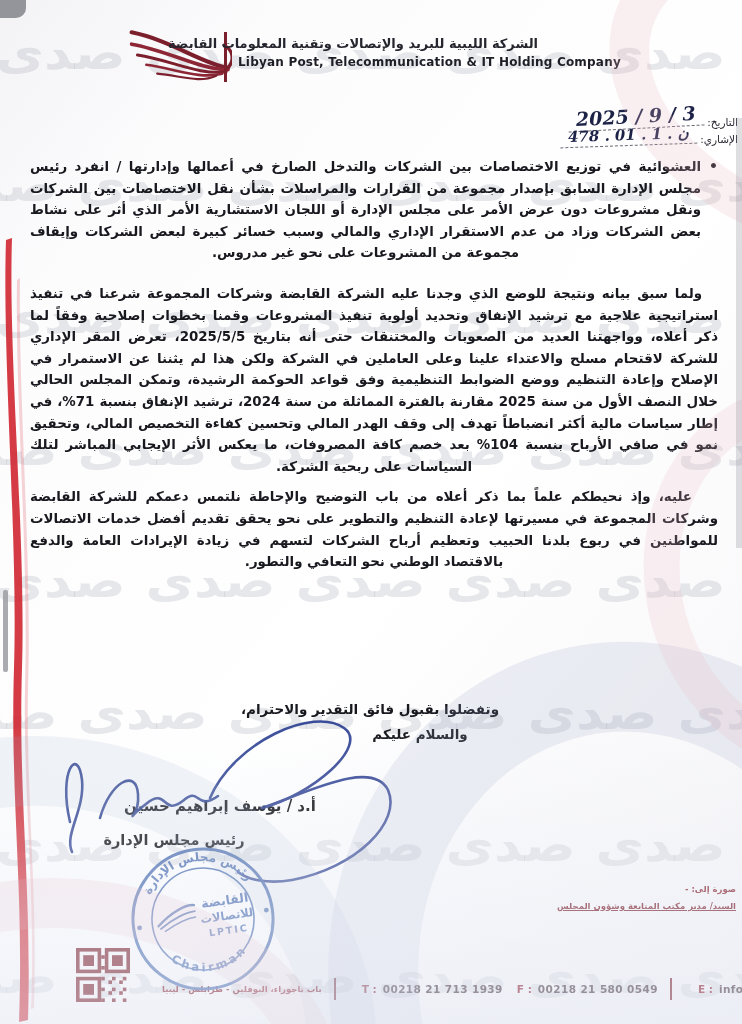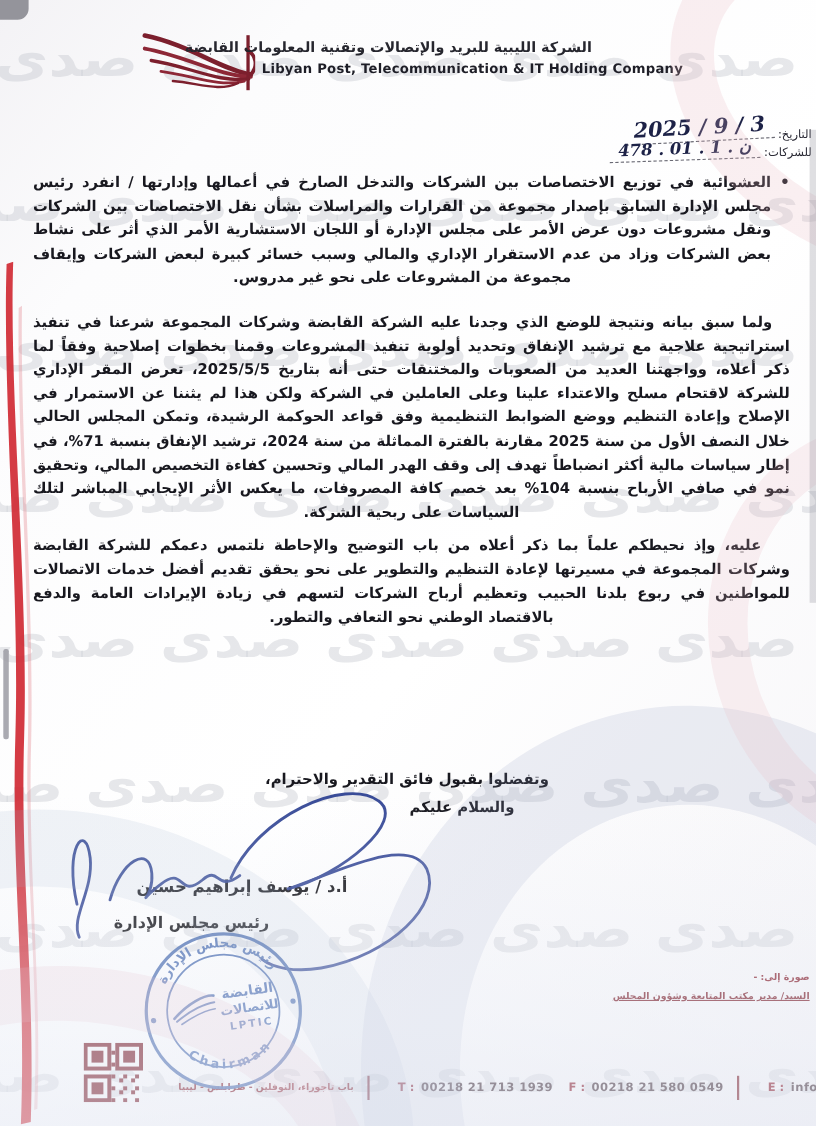--- a/index.html
+++ b/index.html
@@ -156,21 +156,21 @@
       <div class="co-en">Libyan Post, Telecommunication &amp; IT Holding Company</div>
     </div>
   </div>
 
   <div class="meta">
     <div class="mrow">
       <span class="mlabel">التاريخ:</span>
       <span class="mval date">2025 / 9 / 3</span>
     </div>
     <div class="mrow">
-      <span class="mlabel">للشركات:</span>
+      <span class="mlabel">الإشاري:</span>
       <span class="mval ref">478 . 01 . 1 . ن</span>
     </div>
   </div>
 
   <div class="body-text">
     <p class="para p1">
       <span class="bullet-marker">•</span>
       <span>العشوائية في توزيع الاختصاصات بين الشركات والتدخل الصارخ في أعمالها وإدارتها / انفرد رئيس مجلس الإدارة السابق بإصدار مجموعة من القرارات والمراسلات بشأن نقل الاختصاصات بين الشركات ونقل مشروعات دون عرض الأمر على مجلس الإدارة أو اللجان الاستشارية الأمر الذي أثر على نشاط بعض الشركات وزاد من عدم الاستقرار الإداري والمالي وسبب خسائر كبيرة لبعض الشركات وإيقاف مجموعة من المشروعات على نحو غير مدروس.</span>
     </p>
     <p class="para p3">ولما سبق بيانه ونتيجة للوضع الذي وجدنا عليه الشركة القابضة وشركات المجموعة شرعنا في تنفيذ استراتيجية علاجية مع ترشيد الإنفاق وتحديد أولوية تنفيذ المشروعات وقمنا بخطوات إصلاحية وفقاً لما ذكر أعلاه، وواجهتنا العديد من الصعوبات والمختنقات حتى أنه بتاريخ 2025/5/5، تعرض المقر الإداري للشركة لاقتحام مسلح والاعتداء علينا وعلى العاملين في الشركة ولكن هذا لم يثننا عن الاستمرار في الإصلاح وإعادة التنظيم ووضع الضوابط التنظيمية وفق قواعد الحوكمة الرشيدة، وتمكن المجلس الحالي خلال النصف الأول من سنة 2025 مقارنة بالفترة المماثلة من سنة 2024، ترشيد الإنفاق بنسبة 71%، في إطار سياسات مالية أكثر انضباطاً تهدف إلى وقف الهدر المالي وتحسين كفاءة التخصيص المالي، وتحقيق نمو في صافي الأرباح بنسبة 104% بعد خصم كافة المصروفات، ما يعكس الأثر الإيجابي المباشر لتلك السياسات على ربحية الشركة.</p>

